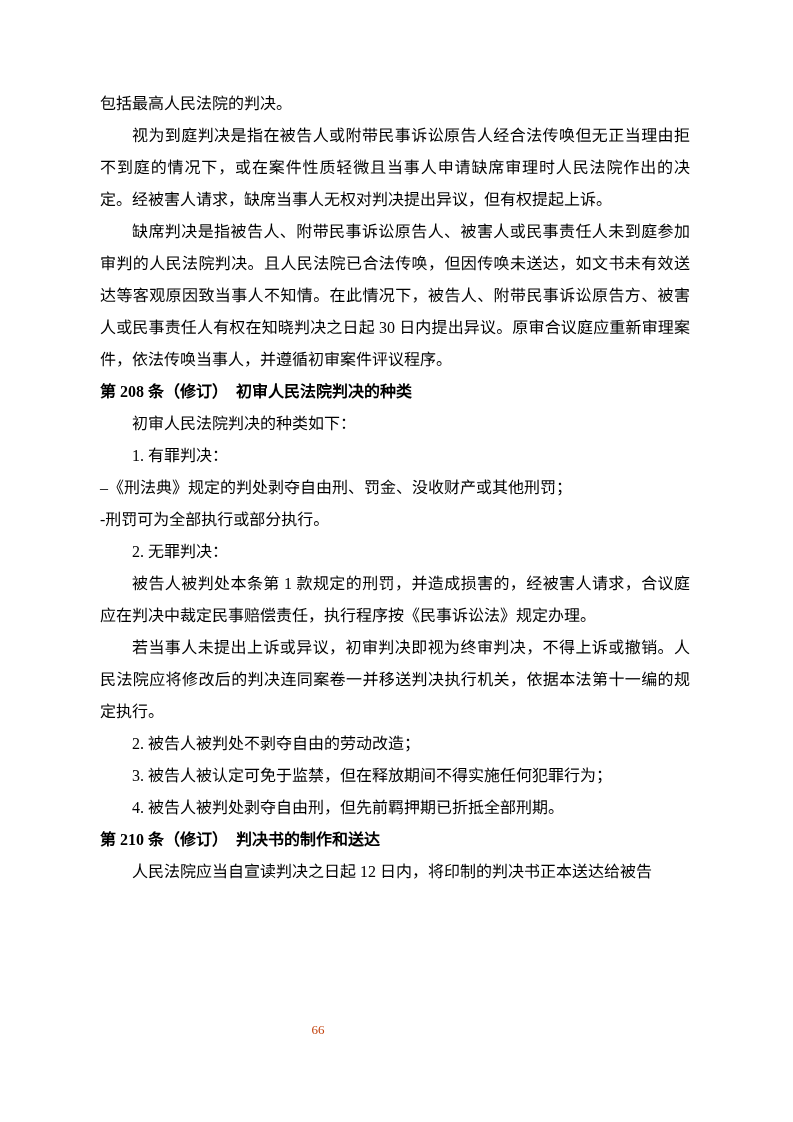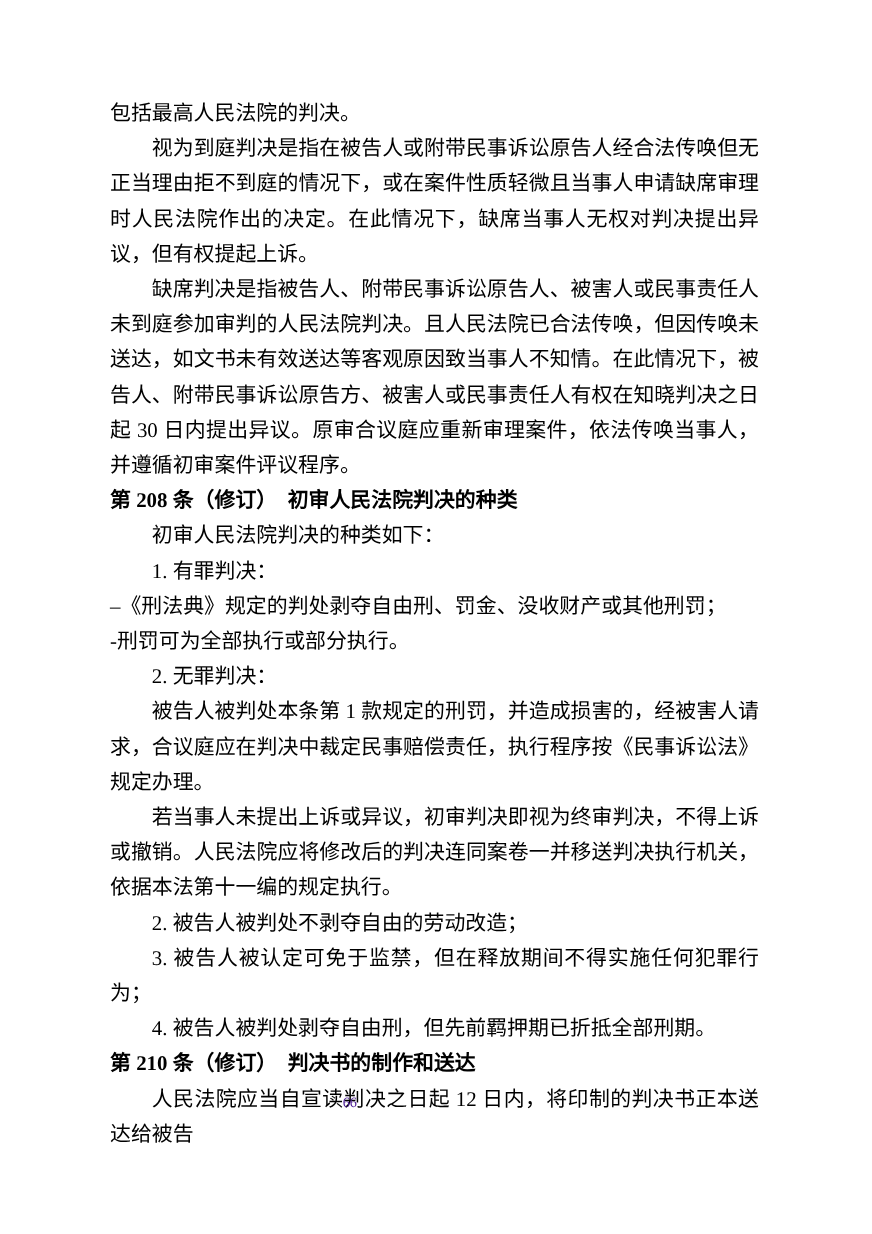--- a/index.html
+++ b/index.html
@@ -24,52 +24,52 @@
   }
   .content {
     position: absolute;
     left: 100px;
     top: 88px;
     width: 590px;
   }
   .pg {
     margin: 0;
     padding: 0;
-    font-size: 19px;
+    font-size: 16px;
     line-height: 32px;
     text-align: justify;
     text-justify: inter-ideograph;
     letter-spacing: 0;
   }
   .ind {
     text-indent: 2em;
   }
   .ctr {
     text-align: left;
     text-indent: 0;
     font-weight: 700;
   }
   .footer {
     position: absolute;
-    top: 992px;
+    top: 1020px;
     left: 0;
     width: 636px;
     text-align: center;
     font-size: 13px;
     line-height: 20px;
-    color: #4c1d95;
+    color: #c2410c;
   }
 </style>
 </head>
 <body>
 
 <div class="page">
   <main class="content">
     <p class="pg">包括最高人民法院的判决。</p>
-    <p class="pg ind">视为到庭判决是指在被告人或附带民事诉讼原告人经合法传唤但无正当理由拒不到庭的情况下，或在案件性质轻微且当事人申请缺席审理时人民法院作出的决定。在此情况下，缺席当事人无权对判决提出异议，但有权提起上诉。</p>
+    <p class="pg ind">视为到庭判决是指在被告人或附带民事诉讼原告人经合法传唤但无正当理由拒不到庭的情况下，或在案件性质轻微且当事人申请缺席审理时人民法院作出的决定。经被害人请求，缺席当事人无权对判决提出异议，但有权提起上诉。</p>
     <p class="pg ind">缺席判决是指被告人、附带民事诉讼原告人、被害人或民事责任人未到庭参加审判的人民法院判决。且人民法院已合法传唤，但因传唤未送达，如文书未有效送达等客观原因致当事人不知情。在此情况下，被告人、附带民事诉讼原告方、被害人或民事责任人有权在知晓判决之日起 30 日内提出异议。原审合议庭应重新审理案件，依法传唤当事人，并遵循初审案件评议程序。</p>
     <p class="pg ctr">第 208 条（修订）　初审人民法院判决的种类</p>
     <p class="pg ind">初审人民法院判决的种类如下：</p>
     <p class="pg ind">1. 有罪判决：</p>
     <p class="pg">–《刑法典》规定的判处剥夺自由刑、罚金、没收财产或其他刑罚；</p>
     <p class="pg">-刑罚可为全部执行或部分执行。</p>
     <p class="pg ind">2. 无罪判决：</p>
     <p class="pg ind">被告人被判处本条第 1 款规定的刑罚，并造成损害的，经被害人请求，合议庭应在判决中裁定民事赔偿责任，执行程序按《民事诉讼法》规定办理。</p>
     <p class="pg ind">若当事人未提出上诉或异议，初审判决即视为终审判决，不得上诉或撤销。人民法院应将修改后的判决连同案卷一并移送判决执行机关，依据本法第十一编的规定执行。</p>
     <p class="pg ind">2. 被告人被判处不剥夺自由的劳动改造；</p>

